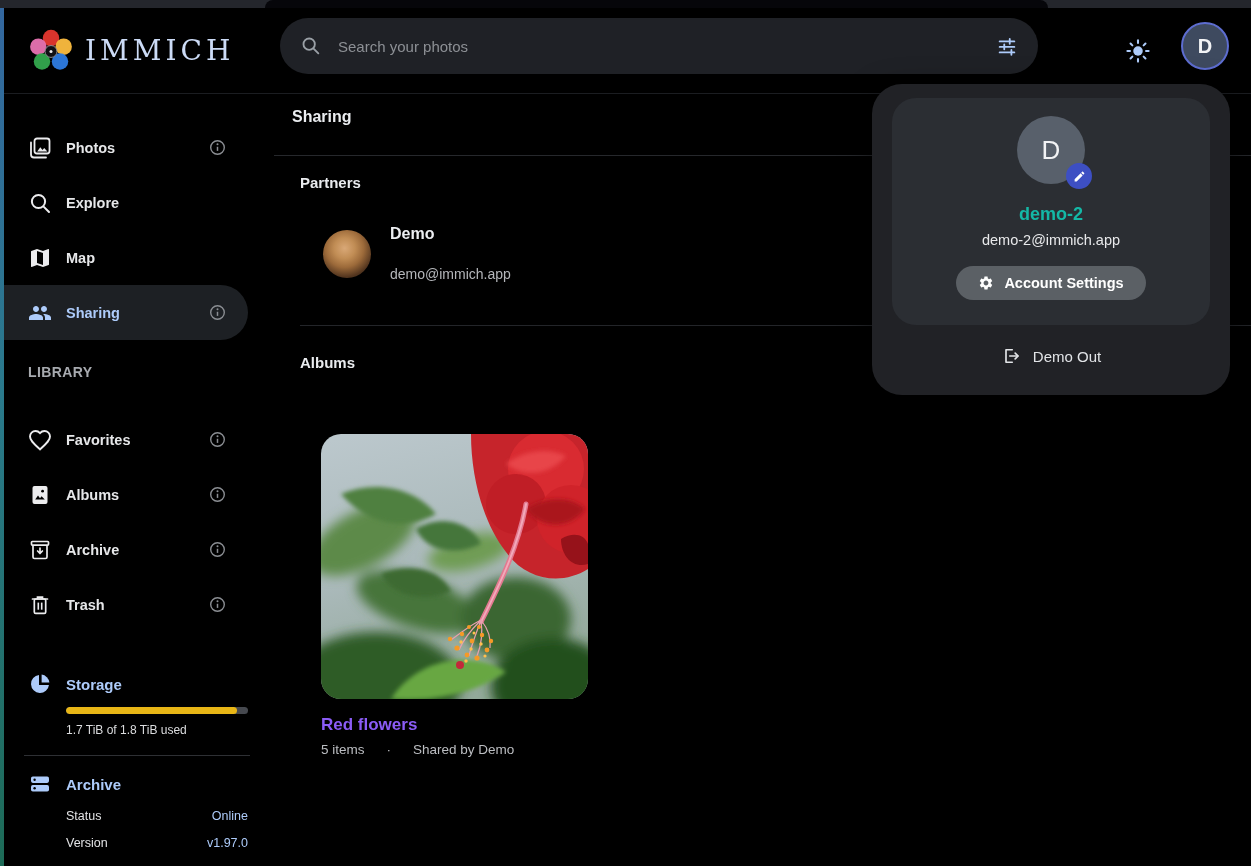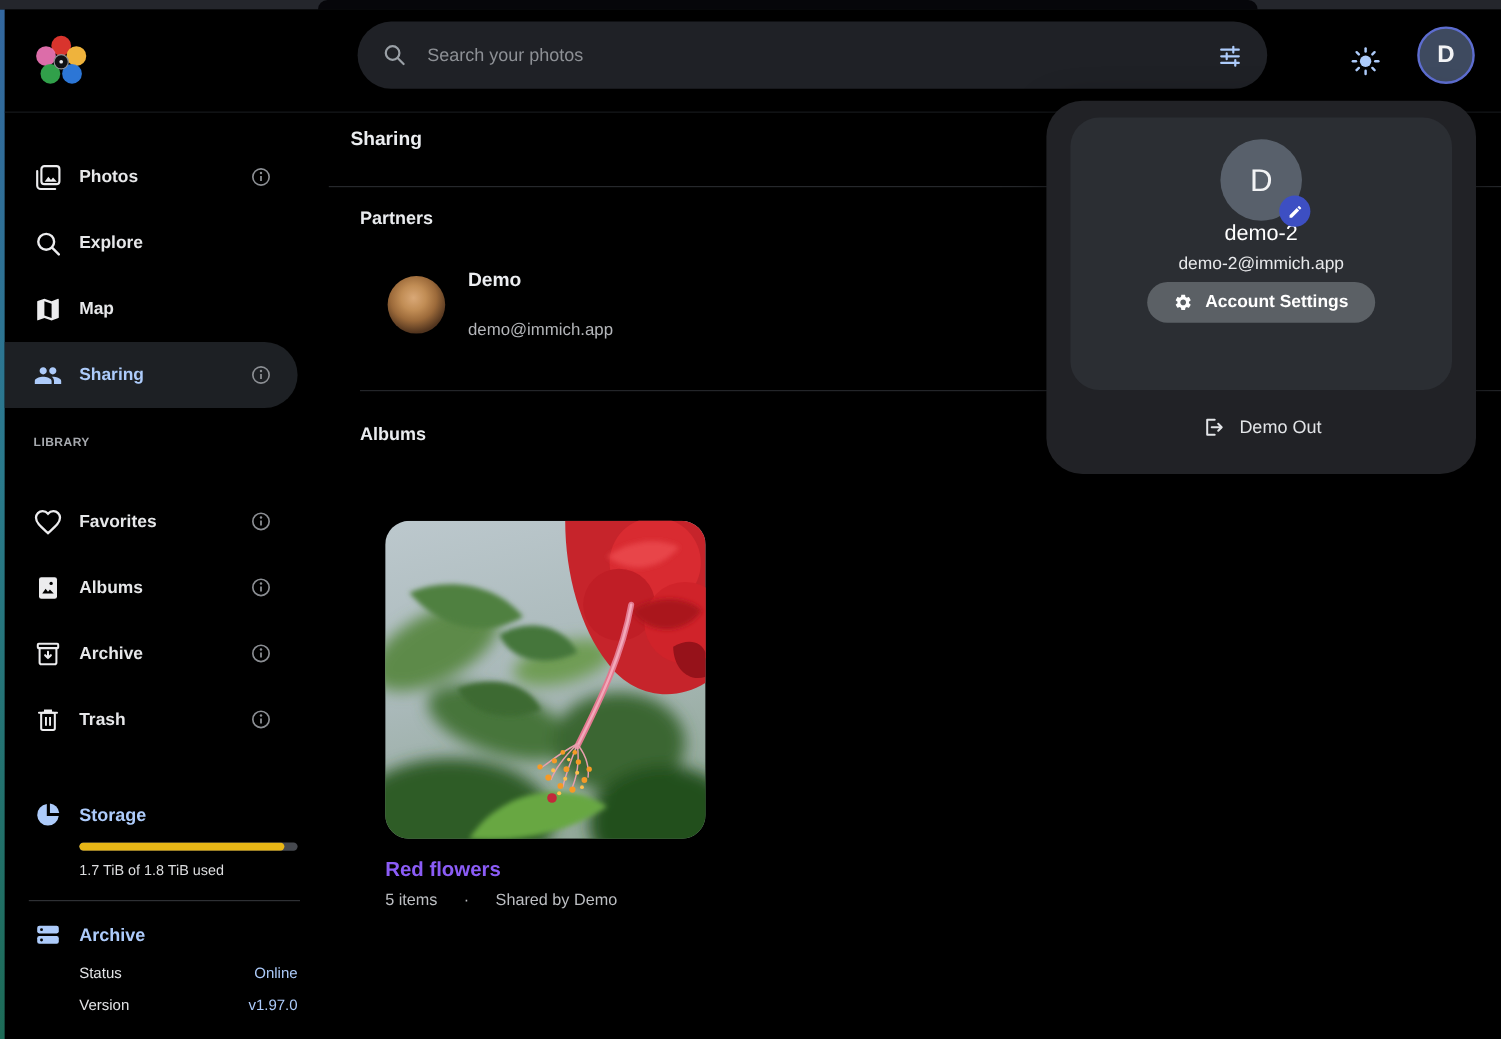--- a/index.html
+++ b/index.html
@@ -11,40 +11,40 @@
   
   .top-strip{position:absolute;left:0;top:0;width:100%;height:8px;background:#24262c;}
   .top-strip-black{position:absolute;left:265px;top:0;width:783px;height:8px;background:#06060a;border-radius:8px 8px 0 0;}
   
   .left-strip{position:absolute;left:0;top:8px;width:4px;height:858px;
     background:linear-gradient(180deg,#33679f 0%,#2a7a8c 45%,#1d6b57 100%);}
   
   .navbar{position:absolute;left:4px;top:8px;width:1247px;height:86px;background:#000;border-bottom:1px solid #1b1d21;}
   .logo{position:absolute;left:24px;top:50%;transform:translateY(-50%);display:flex;align-items:center;gap:11px;}
   .wordmark{font-family:"DejaVu Serif",serif;font-size:28px;letter-spacing:4px;color:#ccdbf6;font-weight:400;}
-  .searchbar{position:absolute;left:294px;top:10px;width:758px;height:56px;border-radius:28px;background:#1f2126;
+  .searchbar{position:absolute;left:276px;top:10px;width:758px;height:56px;border-radius:28px;background:#1f2126;
     display:flex;align-items:center;padding:0 20px;gap:14px;}
   .searchbar input{flex:1;background:transparent;border:none;outline:none;color:#cfd1d4;font-size:15px;font-family:inherit;}
   .searchbar input::placeholder{color:#8d9095;}
   .icon-btn{background:none;border:none;padding:0;cursor:pointer;display:grid;place-items:center;}
   .theme-btn{position:absolute;left:1114px;top:23px;width:40px;height:40px;}
   .nav-avatar{position:absolute;left:1177px;top:14px;width:48px;height:48px;border-radius:50%;
     background:#3e4a5f;border:2px solid #5d6dd0;color:#f2f3f5;font-size:20px;font-weight:600;
     display:grid;place-items:center;cursor:pointer;}
   
   .sidebar{position:absolute;left:4px;top:94px;width:270px;height:772px;background:#000;}
   .side-group{padding-top:26px;}
   .side-item{height:55px;width:244px;display:flex;align-items:center;padding:0 22px 0 24px;
     color:#e6e7e9;font-size:14.5px;font-weight:600;cursor:pointer;border-radius:0 28px 28px 0;}
   .side-item .s-icon{width:24px;height:24px;flex:0 0 24px;color:#ececee;}
   .side-item .s-label{margin-left:14px;}
   .side-item .info{margin-left:auto;width:17px;height:17px;color:#8b8e93;}
   .side-item.selected{background:#1d2024;color:#adcbfa;}
   .side-item.selected .s-icon{color:#adcbfa;}
-  .lib-heading{margin:24px 0 0 24px;font-size:10px;font-weight:600;letter-spacing:.4px;color:#a7aaaf;}
+  .lib-heading{margin:24px 0 0 24px;font-size:14px;font-weight:600;letter-spacing:.4px;color:#a7aaaf;}
   .group2{padding-top:32px;}
   .storage-block{margin-top:40px;padding-left:24px;}
   .block-head{display:flex;align-items:center;gap:14px;}
   .block-head .s-icon{width:24px;height:24px;color:#adcbfa;}
   .block-title{color:#adcbfa;font-size:15px;font-weight:600;}
   .storage-track{margin:11px 0 0 38px;width:182px;height:7px;border-radius:4px;background:#46494f;overflow:hidden;}
   .storage-fill{height:100%;border-radius:4px;background:#e8b616;}
   .storage-caption{margin:9px 0 0 38px;font-size:12px;color:#dcdddf;}
   .side-divider{height:1px;background:#2e3034;margin:18px 24px 0 20px;}
   .server-block{margin-top:16px;padding-left:24px;}
@@ -71,23 +71,23 @@
   
   .account-menu{position:absolute;left:872px;top:84px;width:358px;height:311px;background:#212226;
     border-radius:30px;box-shadow:0 8px 30px rgba(0,0,0,.6);}
   .menu-card{position:absolute;left:20px;top:14px;width:318px;height:227px;background:#2b2e33;border-radius:24px;
     display:flex;flex-direction:column;align-items:center;}
   .menu-avatar-wrap{margin-top:18px;position:relative;width:68px;height:68px;}
   .menu-avatar{width:68px;height:68px;border-radius:50%;background:#58606b;color:#f2f3f5;
     font-size:26px;font-weight:500;display:grid;place-items:center;}
   .edit-badge{position:absolute;right:-7px;bottom:-5px;width:26px;height:26px;border-radius:50%;
     background:#3d4fc3;display:grid;place-items:center;cursor:pointer;border:none;padding:0;}
-  .menu-username{font-size:18px;font-weight:400;color:#ffffff;}
+  .menu-username{margin-top:20px;font-size:18px;font-weight:700;color:#14b8a6;}
   .menu-email{margin-top:7px;font-size:14.5px;color:#e8e9eb;}
-  .settings-btn{margin-top:7px;height:34px;padding:0 22px;border-radius:17px;background:#5b6065;border:none;
+  .settings-btn{margin-top:18px;height:34px;padding:0 22px;border-radius:17px;background:#5b6065;border:none;
     display:flex;align-items:center;gap:10px;color:#fff;font-size:14.5px;font-weight:600;
     font-family:inherit;cursor:pointer;}
   .signout-row{position:absolute;left:0;top:252px;width:100%;height:40px;display:flex;align-items:center;
     justify-content:center;gap:12px;color:#e2e4e7;font-size:15px;background:none;border:none;
     font-family:inherit;cursor:pointer;}
 </style>
 </head>
 <body>
 
 <div class="screen">
@@ -102,20 +102,21 @@
       <svg width="46" height="46" viewBox="0 0 48 48">
         <circle cx="24" cy="10.5" r="8.6" fill="#e5372f" opacity="0.95"></circle>
         <circle cx="10.8" cy="19.5" r="8.6" fill="#e873b2" opacity="0.95"></circle>
         <circle cx="37.2" cy="19.5" r="8.6" fill="#fcbd3f" opacity="0.95"></circle>
         <circle cx="14.6" cy="35" r="8.6" fill="#34a94e" opacity="0.95"></circle>
         <circle cx="33.4" cy="35" r="8.6" fill="#2e7ce2" opacity="0.95"></circle>
         <circle cx="24" cy="24.5" r="6.2" fill="#101014"></circle>
         <circle cx="24" cy="24.5" r="6.2" fill="none" stroke="#8d8d93" stroke-width="1"></circle>
         <circle cx="24" cy="24.5" r="1.6" fill="#e8e8ec"></circle>
       </svg>
+      <span class="wordmark">IMMICH</span>
     </div>
 
     <div class="searchbar">
       <svg width="22" height="22" viewBox="0 0 24 24">
         <circle cx="10" cy="10" r="6.2" fill="none" stroke="#9aa0a6" stroke-width="2"></circle>
         <line x1="14.8" y1="14.8" x2="20" y2="20" stroke="#9aa0a6" stroke-width="2" stroke-linecap="round"></line>
       </svg>
       <input type="text" value="" placeholder="Search your photos" style="">
       <button class="icon-btn">
         <svg width="22" height="22" viewBox="0 0 24 24">

